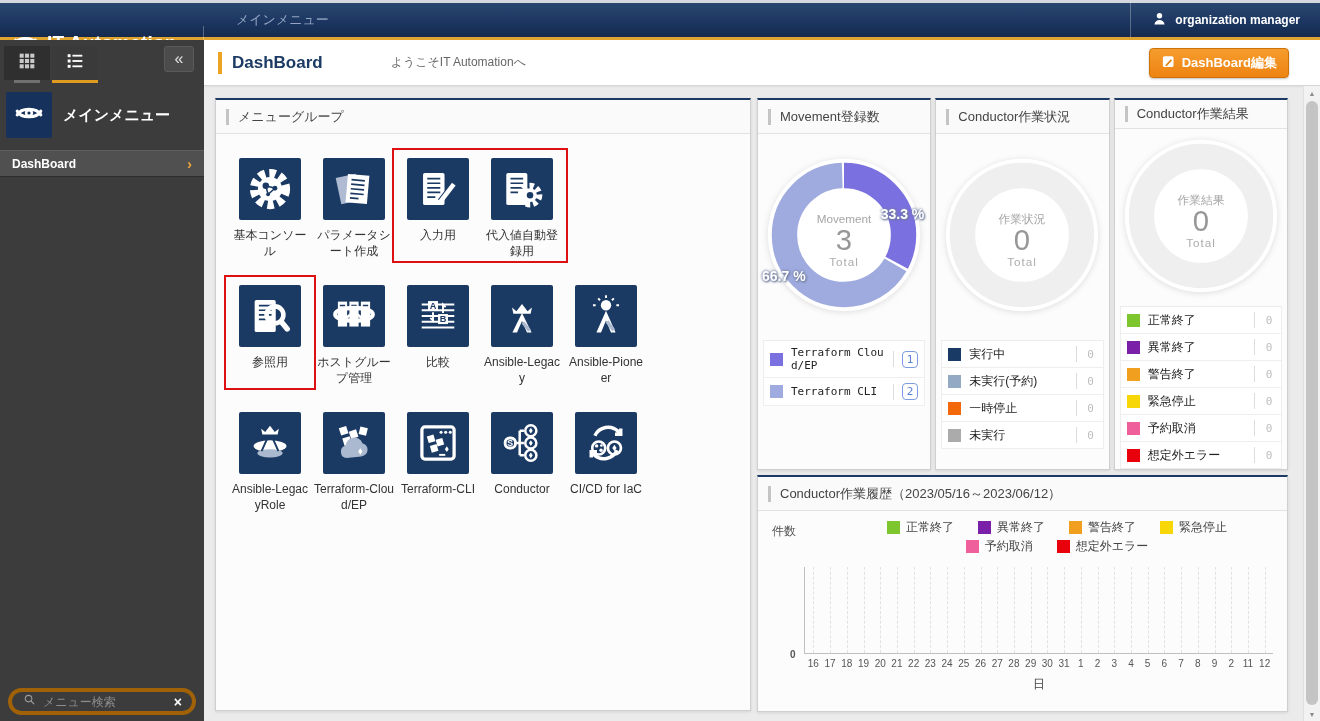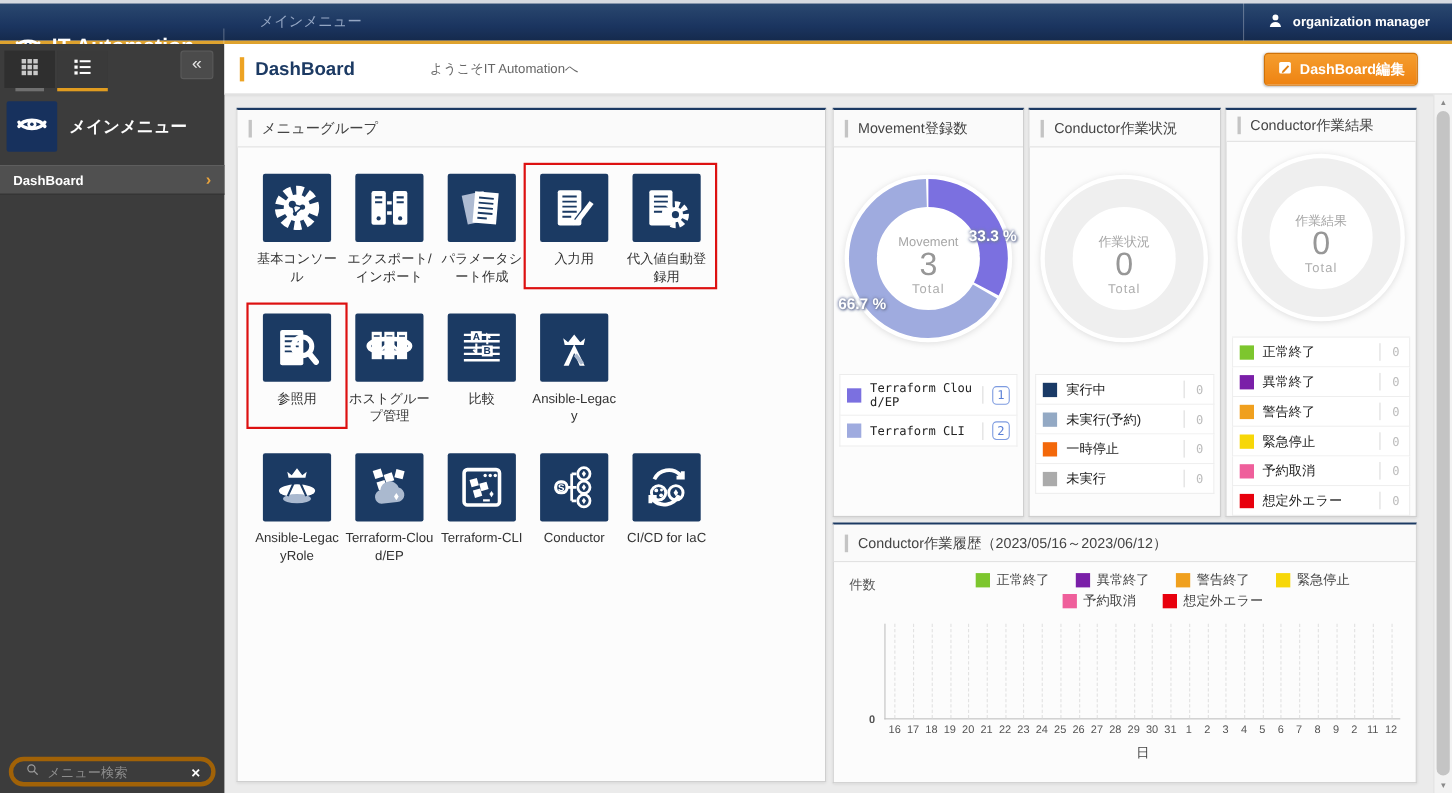--- a/index.html
+++ b/index.html
@@ -251,37 +251,20 @@
                   <circle cx="14.6" cy="11.6" r="1.25" fill="var(--tile)"></circle>
                   <circle cx="11" cy="14.8" r="1" fill="var(--tile)"></circle>
                   <path d="M9.8 10.3l4.8 1.3-3.6 3.2z" fill="none" stroke="var(--tile)" stroke-width=".8"></path>
                 </svg>
               </div>
               <div class="mlabel">基本コンソール</div>
             </div>
             <div class="mitem">
               <div class="tile">
                 <svg viewBox="0 0 24 24" xmlns="http://www.w3.org/2000/svg">
-                  <rect x="3.5" y="4" width="6.8" height="16" rx="1" fill="#fff"></rect>
-                  <rect x="13.7" y="4" width="6.8" height="16" rx="1" fill="#fff"></rect>
-                  <g stroke="var(--tile)" stroke-width="1">
-                    <path d="M5.2 7h3.4M5.2 9.3h3.4M15.4 7h3.4M15.4 9.3h3.4"></path>
-                  </g>
-                  <g fill="var(--tile)">
-                    <circle cx="6.9" cy="17" r="1"></circle>
-                    <circle cx="17.1" cy="17" r="1"></circle>
-                  </g>
-                  <path d="M10.9 9.6h2.2M10.9 14.4h2.2" stroke="#fff" stroke-width="1.6"></path>
-                </svg>
-              </div>
-              <div class="mlabel">エクスポート/インポート</div>
-            </div>
-            <div class="mitem">
-              <div class="tile">
-                <svg viewBox="0 0 24 24" xmlns="http://www.w3.org/2000/svg">
                   <g transform="rotate(-12 9 12)">
                     <rect x="3.8" y="5" width="10.6" height="14" fill="#aebbd2"></rect>
                   </g>
                   <g transform="rotate(5 14 12)">
                     <rect x="8.2" y="4.6" width="11.2" height="14.8" fill="#fff"></rect>
                     <path d="M10.3 7.4h7M10.3 9.8h7M10.3 12.2h7M10.3 14.6h7M10.3 17h4.5" stroke="var(--tile)" stroke-width=".9"></path>
                   </g>
                 </svg>
               </div>
               <div class="mlabel">パラメータシート作成</div>
@@ -361,20 +344,33 @@
             </div>
             <div class="mitem">
               <div class="tile">
                 <svg viewBox="0 0 24 24" xmlns="http://www.w3.org/2000/svg">
                   <path d="M6.8 7.6l2.3 1.9L12 5.8l2.9 3.7 2.3-1.9-.7 3.2H7.5z" fill="#fff"></path>
                   <path d="M12 10.4L7 20.6h2.4l2.6-6 2.6 6H17z" fill="#fff"></path>
                   <path d="M12.5 15.4l3.4 4.2" stroke="#aab9cf" stroke-width="1.8"></path>
                 </svg>
               </div>
               <div class="mlabel">Ansible-Legacy</div>
+            </div>
+            <div class="mitem">
+              <div class="tile">
+                <svg viewBox="0 0 24 24" xmlns="http://www.w3.org/2000/svg">
+                  <circle cx="12" cy="6.4" r="2.7" fill="#fff"></circle>
+                  <g stroke="#fff" stroke-width="1">
+                    <path d="M12 2.6V1.2M8.9 3.8L7.9 2.8M15.1 3.8l1-1M6.6 6.4H5.2M18.8 6.4h-1.4"></path>
+                  </g>
+                  <path d="M12 9.2L7 20.6h2.4l2.6-6.2 2.6 6.2H17z" fill="#fff"></path>
+                  <path d="M12.5 14.8l3.5 4.6" stroke="#aab9cf" stroke-width="1.8"></path>
+                </svg>
+              </div>
+              <div class="mlabel">Ansible-Pioneer</div>
             </div>
           </div>
           <div class="mrow">
             <div class="mitem">
               <div class="tile">
                 <svg viewBox="0 0 24 24" xmlns="http://www.w3.org/2000/svg">
                   <path d="M7.4 4.6l2.1 1.7L12 3l2.5 3.3 2.1-1.7-.6 2.9H8z" fill="#fff"></path>
                   <ellipse cx="12" cy="13.6" rx="8.6" ry="3" fill="#fff"></ellipse>
                   <ellipse cx="12" cy="17.4" rx="6.6" ry="2.2" fill="#aab9cf"></ellipse>
                   <path d="M10.6 9.6l-3 6.6M13.4 9.6l3 6.6" stroke="var(--tile)" stroke-width="1"></path>

